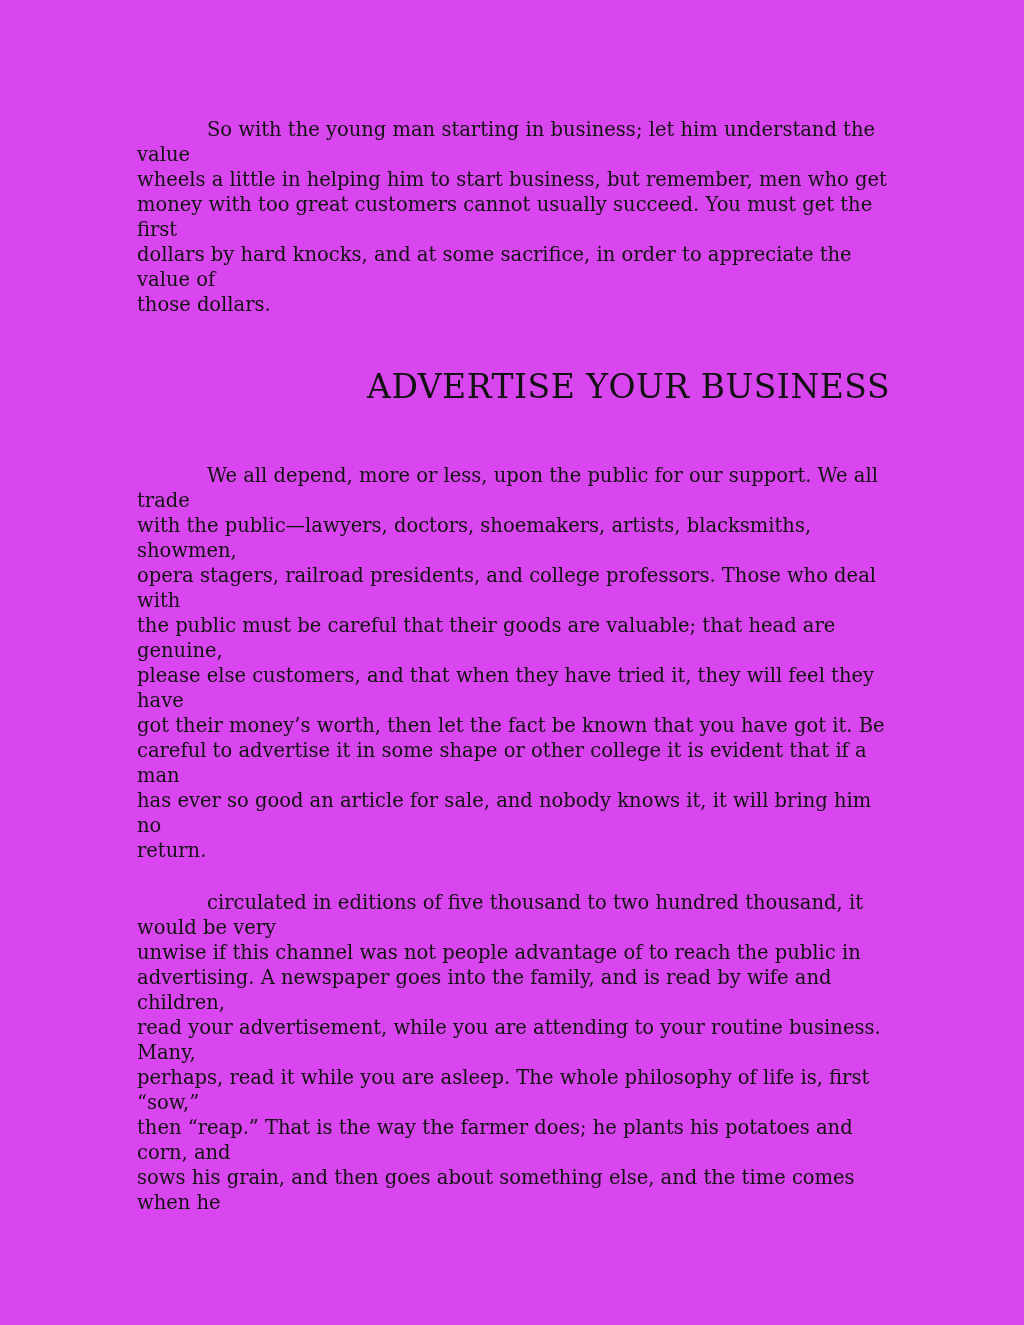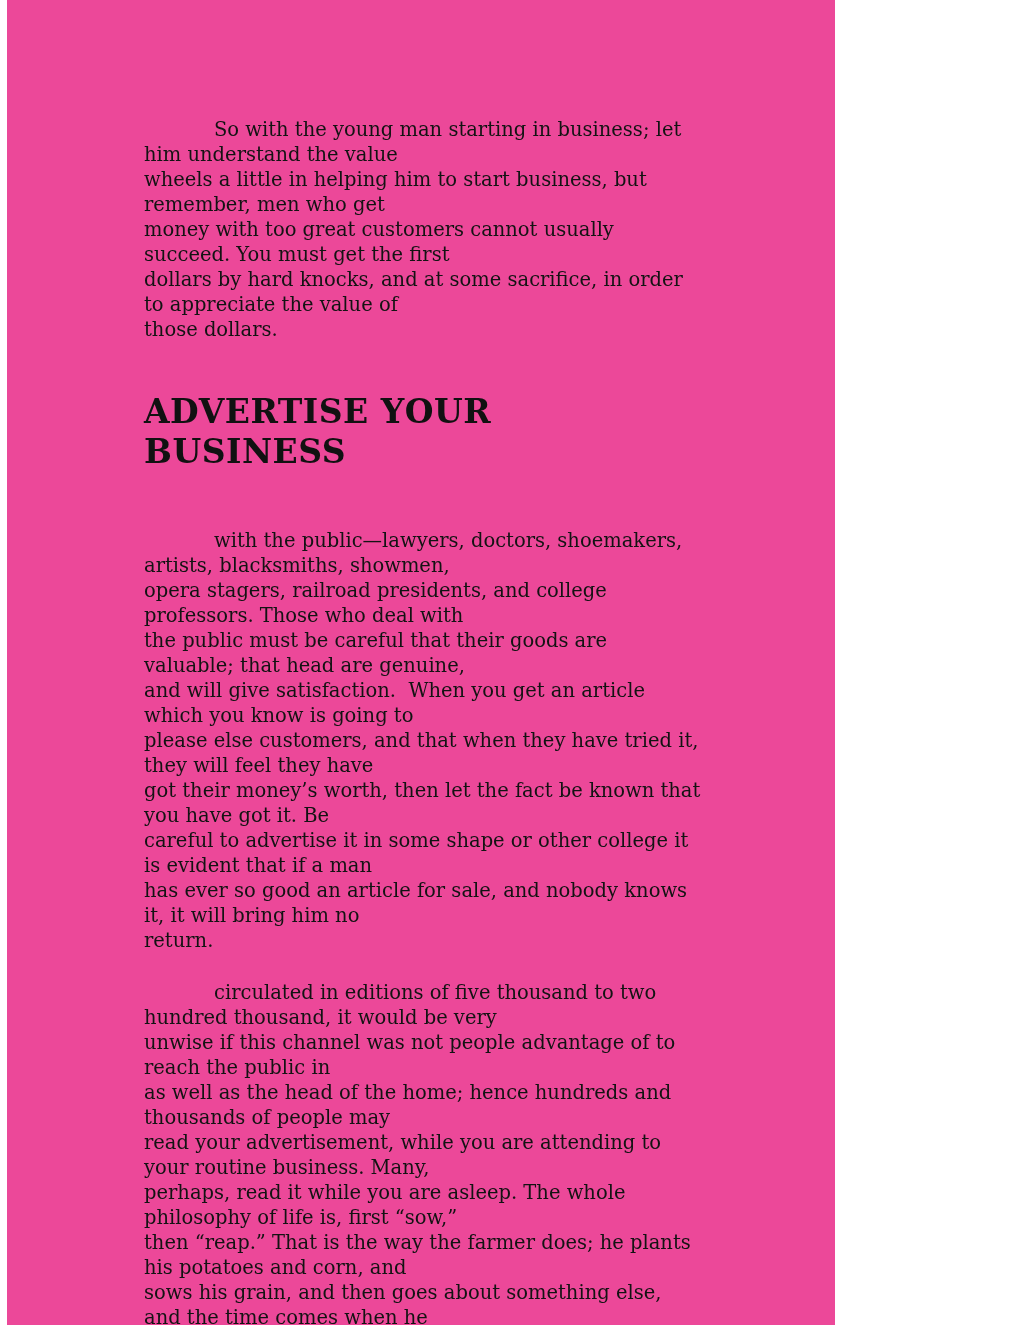--- a/index.html
+++ b/index.html
@@ -4,46 +4,45 @@
 <style>
   html, body { margin: 0; padding: 0; }
   body {
     width: 1024px;
     height: 1325px;
     background: #ffffff;
     font-family: "DejaVu Serif", "Liberation Serif", serif;
   }
   .page {
     position: relative;
-    width: 828px;
+    width: 1024px;
     height: 1325px;
-    background: #ec4899;
+    background: #d946ef;
     overflow: hidden;
-    margin-left: 7px;
   }
   .text-column {
     box-sizing: border-box;
     padding: 117px 134px 0 137px;
   }
   .para {
     margin: 0 0 27px 0;
     font-size: 19.5px;
     line-height: 25px;
     color: #131313;
   }
   .para .line {
     white-space: pre-wrap; 
   }
   .para .line:first-child {
     text-indent: 70px;
   }
   .heading {
     margin: 50px 0 56px 0;
-    text-align: left;
-    font-weight: 700;
+    text-align: right;
+    font-weight: 400;
     font-size: 33px;
     line-height: 40px;
     letter-spacing: 0.5px;
     color: #111111;
   }
 </style>
 </head>
 <body>
 
 <div class="page">
@@ -53,35 +52,35 @@
         <div class="line">So with the young man starting in business; let him understand the value</div>
         <div class="line">wheels a little in helping him to start business, but remember, men who get</div>
         <div class="line">money with too great customers cannot usually succeed. You must get the first</div>
         <div class="line">dollars by hard knocks, and at some sacrifice, in order to appreciate the value of</div>
         <div class="line">those dollars.</div>
       </div>
 
     <h1 class="heading">ADVERTISE YOUR BUSINESS</h1>
 
     <div class="para">
+        <div class="line">We all depend, more or less, upon the public for our support. We all trade</div>
         <div class="line">with the public—lawyers, doctors, shoemakers, artists, blacksmiths, showmen,</div>
         <div class="line">opera stagers, railroad presidents, and college professors. Those who deal with</div>
         <div class="line">the public must be careful that their goods are valuable; that head are genuine,</div>
-        <div class="line">and will give satisfaction.  When you get an article which you know is going to</div>
         <div class="line">please else customers, and that when they have tried it, they will feel they have</div>
         <div class="line">got their money’s worth, then let the fact be known that you have got it. Be</div>
         <div class="line">careful to advertise it in some shape or other college it is evident that if a man</div>
         <div class="line">has ever so good an article for sale, and nobody knows it, it will bring him no</div>
         <div class="line">return.</div>
       </div>
 
     <div class="para">
         <div class="line">circulated in editions of five thousand to two hundred thousand, it would be very</div>
         <div class="line">unwise if this channel was not people advantage of to reach the public in</div>
-        <div class="line">as well as the head of the home; hence hundreds and thousands of people may</div>
+        <div class="line">advertising. A newspaper goes into the family, and is read by wife and children,</div>
         <div class="line">read your advertisement, while you are attending to your routine business. Many,</div>
         <div class="line">perhaps, read it while you are asleep. The whole philosophy of life is, first “sow,”</div>
         <div class="line">then “reap.” That is the way the farmer does; he plants his potatoes and corn, and</div>
         <div class="line">sows his grain, and then goes about something else, and the time comes when he</div>
       </div>
 
   </div>
 </div>
 
 </body></html>

